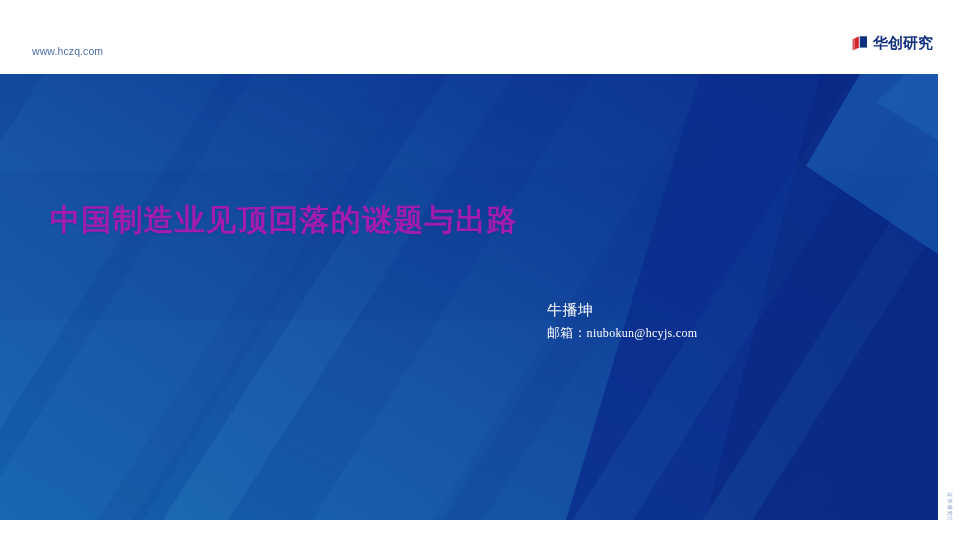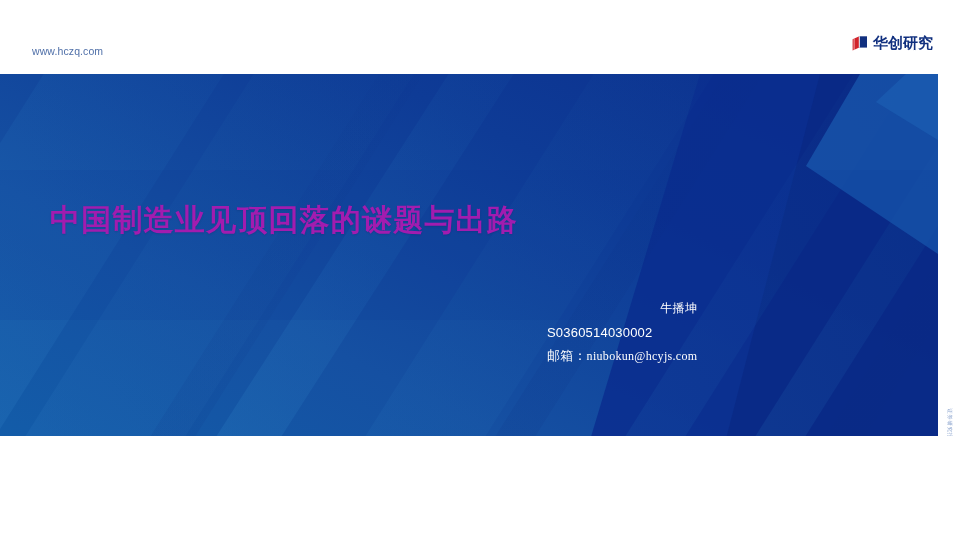--- a/index.html
+++ b/index.html
@@ -8,21 +8,21 @@
     padding: 0;
     background: #ffffff;
   }
   body {
     font-family: "Liberation Sans", "DejaVu Sans", sans-serif;
   }
 
   .slide {
     position: relative;
     width: 960px;
-    height: 436px;
+    height: 520px;
     background: #ffffff;
     overflow: hidden;
   }
 
   
   .header {
     position: absolute;
     left: 0;
     top: 0;
     width: 960px;
@@ -106,26 +106,25 @@
 
   
   .author-block {
     position: absolute;
     left: 547px;
     top: 298px;
     z-index: 4;
     color: #ffffff;
   }
   .author-name {
-    font-size: 12px;
+    font-size: 15px;
     line-height: 23px;
     letter-spacing: 0.4px;
-    font-family: Liberation Mono, monospace;
-    white-space: nowrap;
-    text-align: right;
+    font-family: Liberation Sans, sans-serif;
+    white-space: nowrap;
   }
   .author-code {
     font-size: 13px;
     line-height: 23px;
     letter-spacing: 0.2px;
     font-family: "Liberation Sans", "DejaVu Sans", sans-serif;
     white-space: nowrap;
   }
   .author-email {
     font-size: 13px;
@@ -227,21 +226,20 @@
       <polygon points="906,0 938,0 938,66 876,28" fill="#2069bb" opacity="0.45"></polygon>
 
       <rect x="0" y="96" width="938" height="150" fill="#0c3190" opacity="0.10"></rect>
     </svg>
   </div>
 
   <div class="title">中国制造业见顶回落的谜题与出路</div>
 
   <div class="author-block">
     <div class="author-name">牛播坤</div>
-    <div class="author-code">S0360514030002</div>
     <div class="author-email">
       <span>邮箱：</span><span class="email-value">niubokun@hcyjs.com</span>
     </div>
   </div>
 
   <div class="side-label">
     <span>证券研究报告</span>
   </div>
 
 </div>

